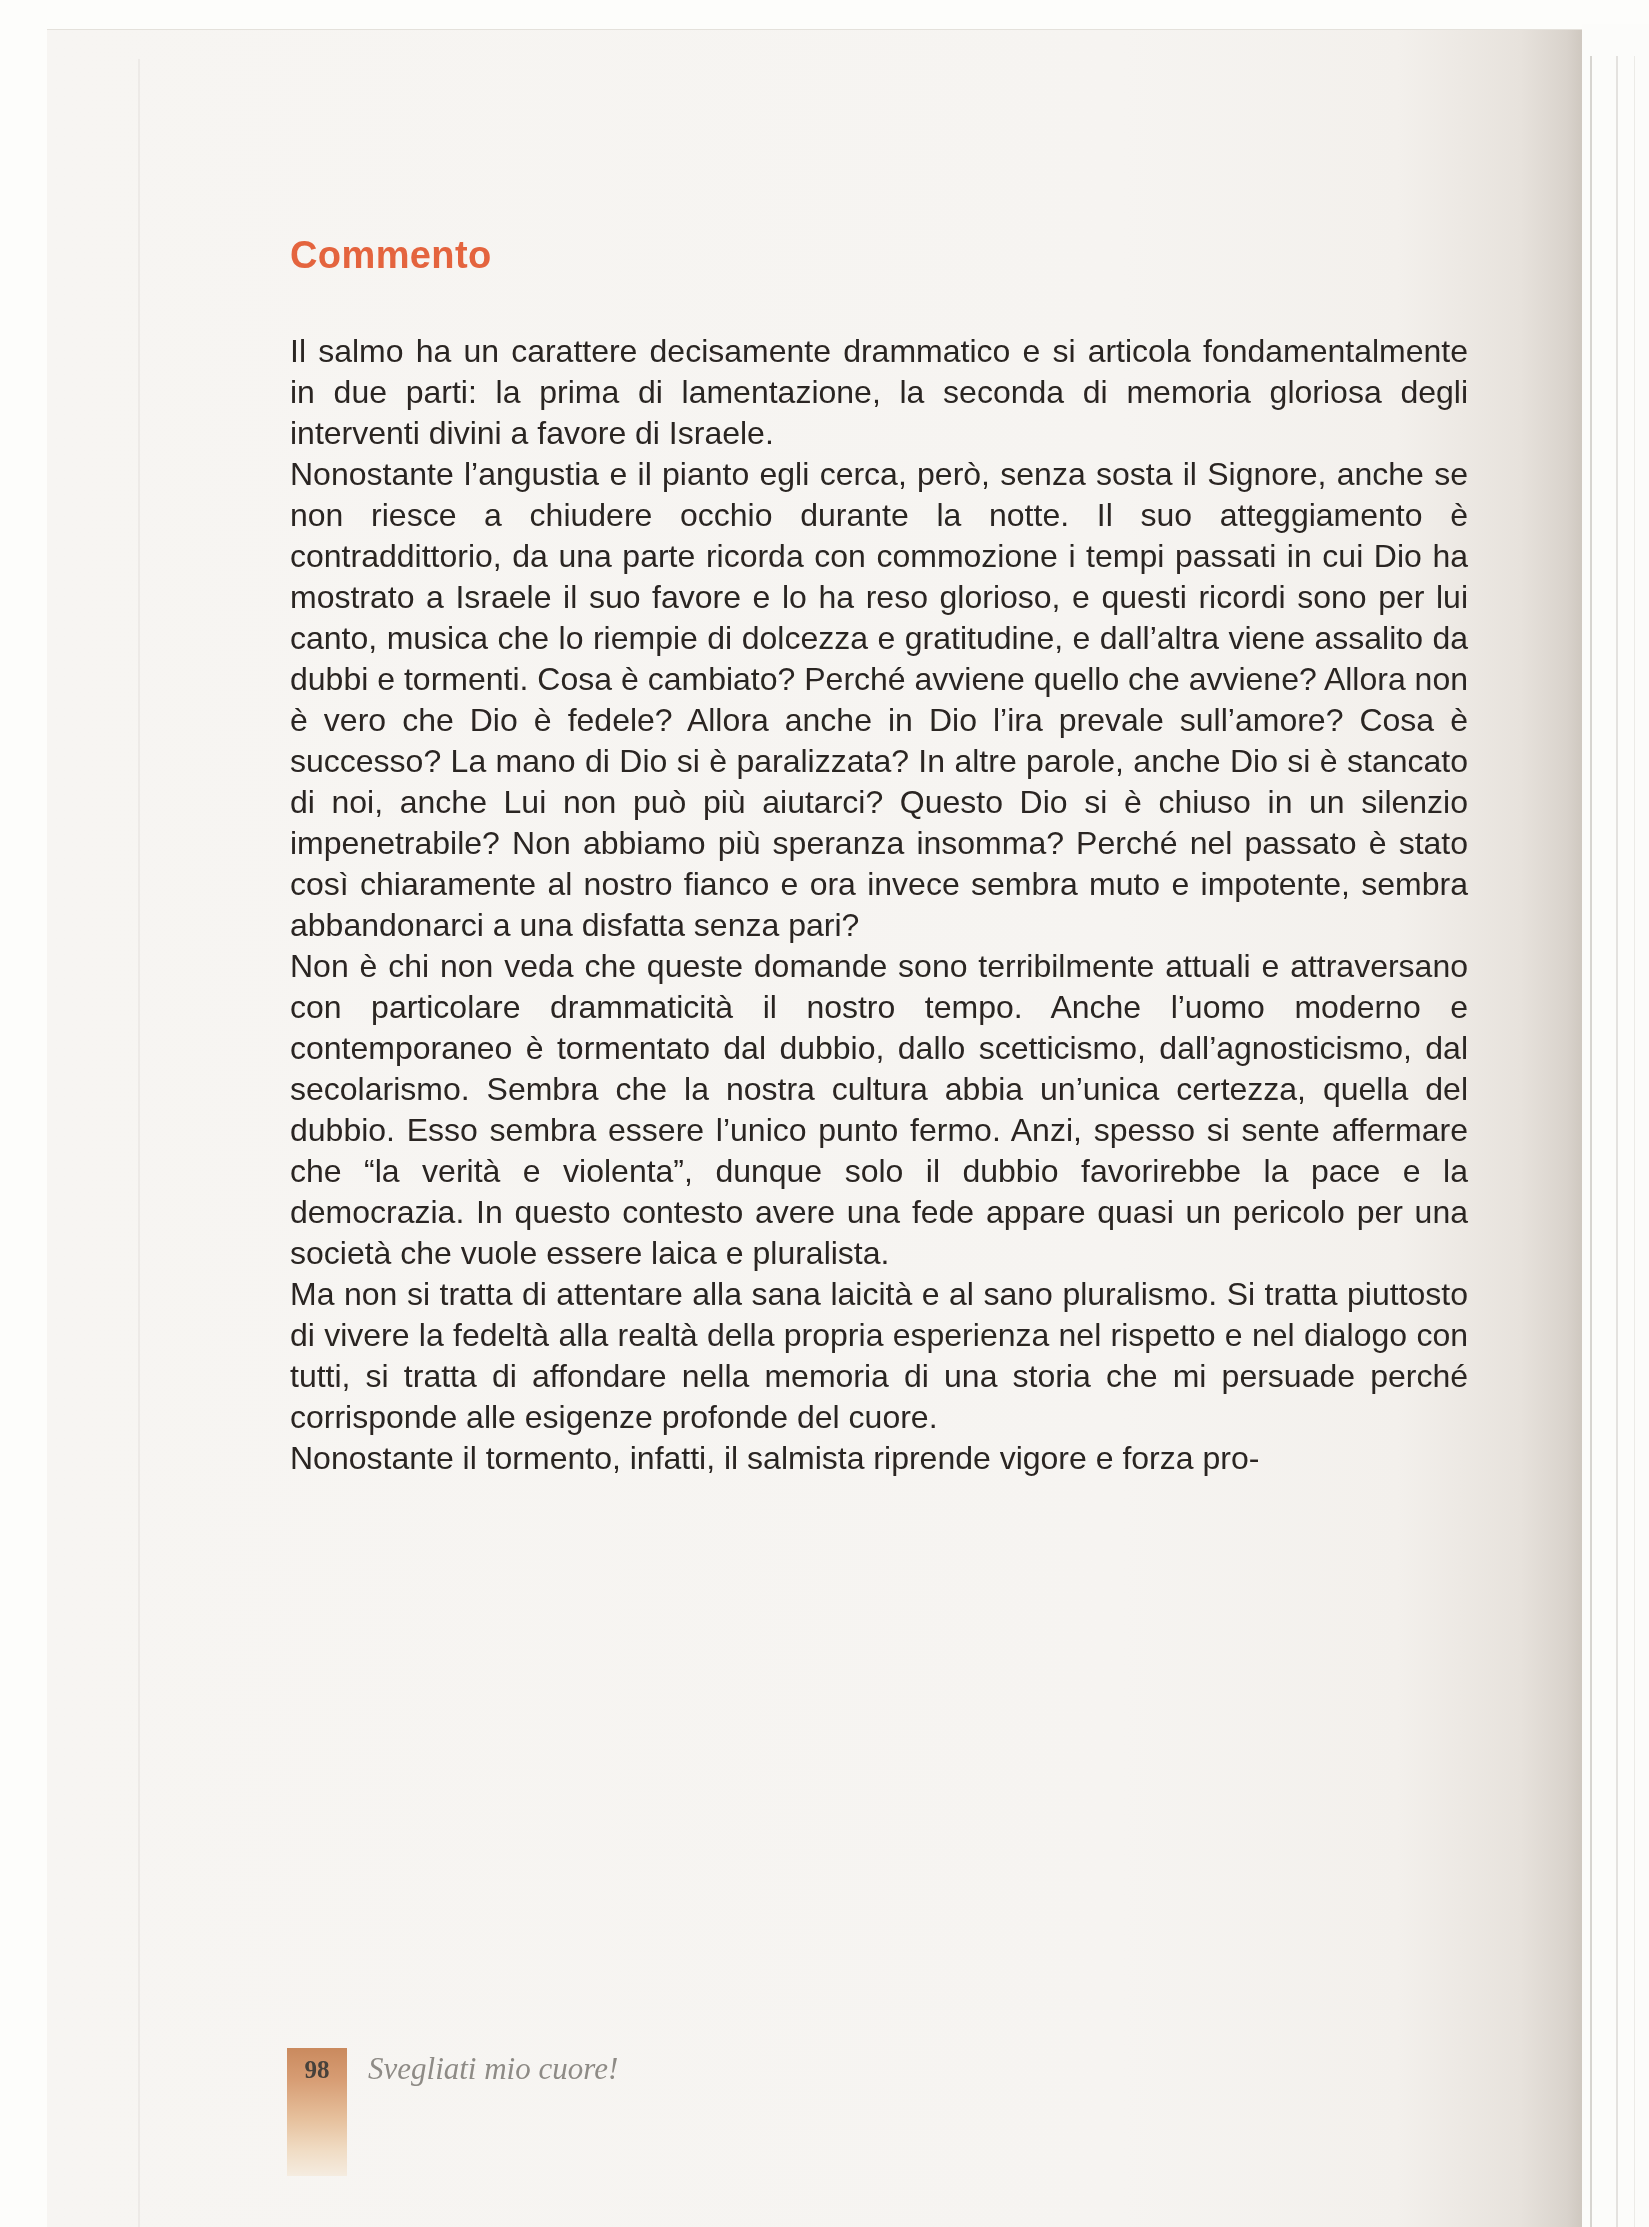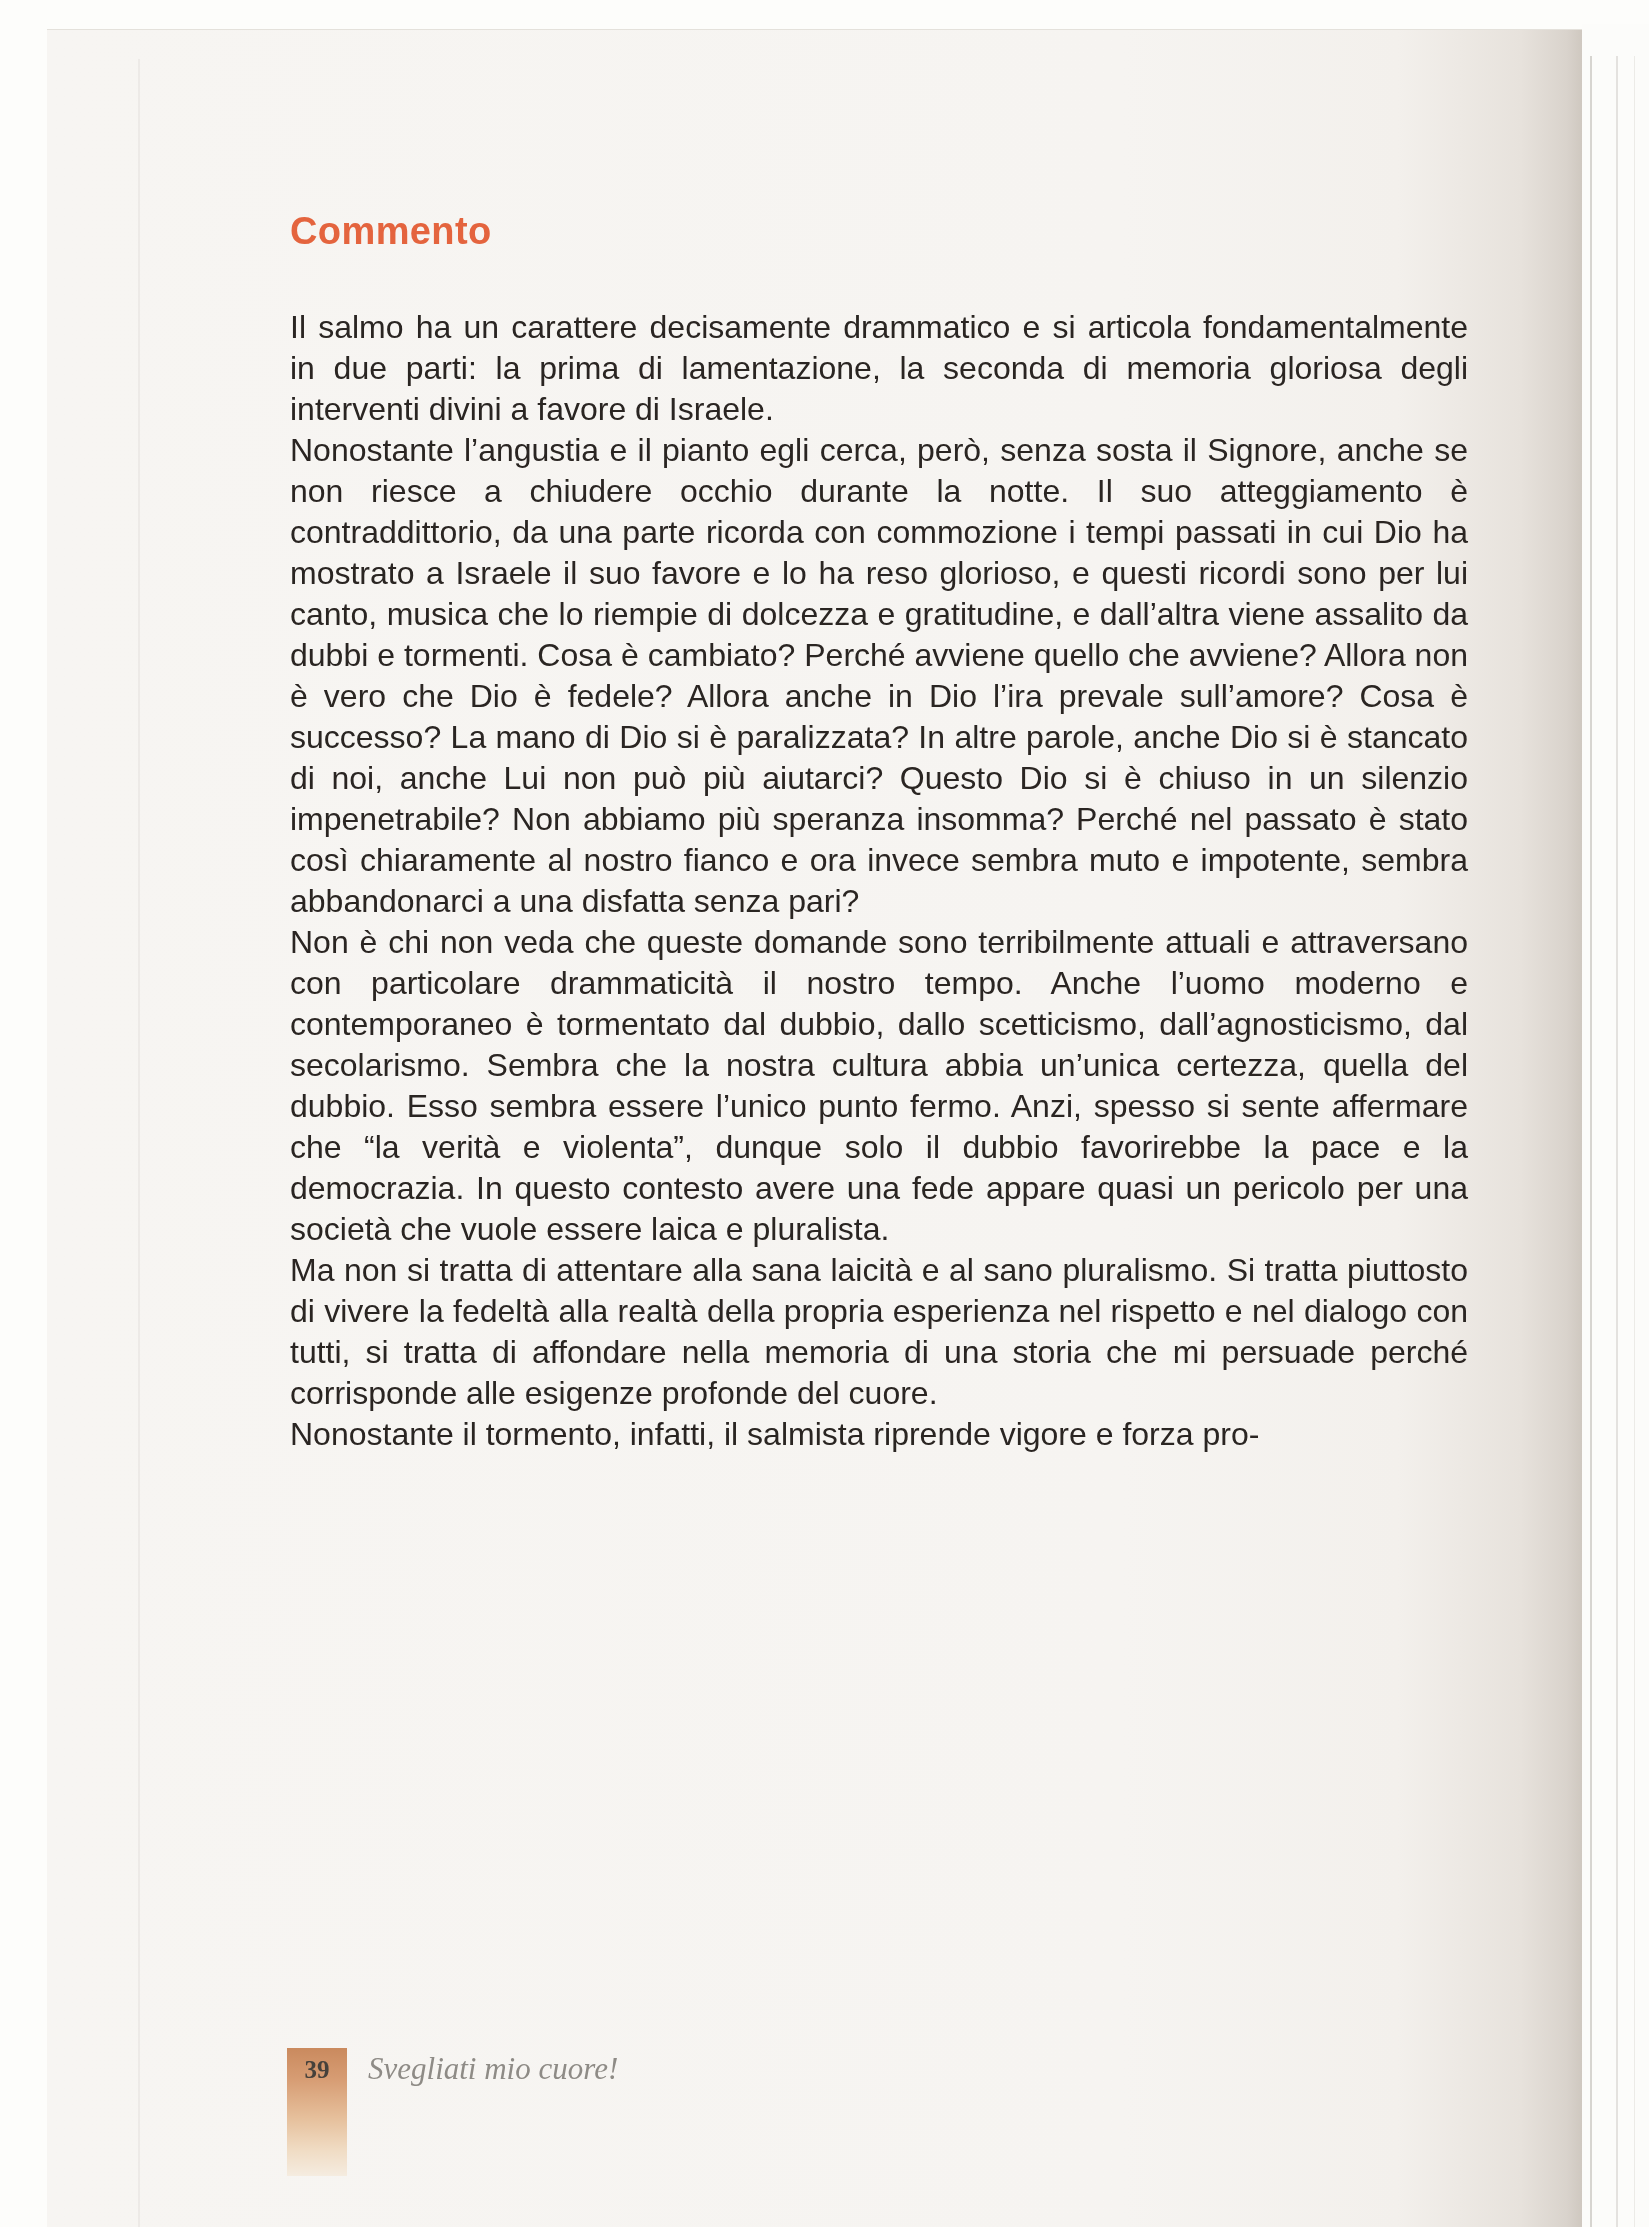--- a/index.html
+++ b/index.html
@@ -52,21 +52,21 @@
     left: 91px;
     top: 29px;
     bottom: 0;
     width: 1.6px;
     background: rgba(110, 102, 94, 0.07);
   }
 
   .content {
     position: absolute;
     left: 243px;
-    top: 180px;
+    top: 204px;
     width: 1178px;
   }
   h1.heading {
     margin: 0 0 54px 0;
     font-family: "Liberation Sans", sans-serif;
     font-weight: 700;
     font-size: 38px;
     color: #e4643e;
     letter-spacing: 0.4px;
   }
@@ -127,21 +127,21 @@
         <p>Il salmo ha un carattere decisamente drammatico e si articola fondamentalmente in due parti: la prima di lamentazione, la seconda di memoria gloriosa degli interventi divini a favore di Israele.</p>
         <p>Nonostante l’angustia e il pianto egli cerca, però, senza sosta il Signore, anche se non riesce a chiudere occhio durante la notte. Il suo atteggiamento è contraddittorio, da una parte ricorda con commozione i tempi passati in cui Dio ha mostrato a Israele il suo favore e lo ha reso glorioso, e questi ricordi sono per lui canto, musica che lo riempie di dolcezza e gratitudine, e dall’altra viene assalito da dubbi e tormenti. Cosa è cambiato? Perché avviene quello che avviene? Allora non è vero che Dio è fedele? Allora anche in Dio l’ira prevale sull’amore? Cosa è successo? La mano di Dio si è paralizzata? In altre parole, anche Dio si è stancato di noi, anche Lui non può più aiutarci? Questo Dio si è chiuso in un silenzio impenetrabile? Non abbiamo più speranza insomma? Perché nel passato è stato così chiaramente al nostro fianco e ora invece sembra muto e impotente, sembra abbandonarci a una disfatta senza pari?</p>
         <p>Non è chi non veda che queste domande sono terribilmente attuali e attraversano con particolare drammaticità il nostro tempo. Anche l’uomo moderno e contemporaneo è tormentato dal dubbio, dallo scetticismo, dall’agnosticismo, dal secolarismo. Sembra che la nostra cultura abbia un’unica certezza, quella del dubbio. Esso sembra essere l’unico punto fermo. Anzi, spesso si sente affermare che “la verità e violenta”, dunque solo il dubbio favorirebbe la pace e la democrazia. In questo contesto avere una fede appare quasi un pericolo per una società che vuole essere laica e pluralista.</p>
         <p>Ma non si tratta di attentare alla sana laicità e al sano pluralismo. Si tratta piuttosto di vivere la fedeltà alla realtà della propria esperienza nel rispetto e nel dialogo con tutti, si tratta di affondare nella memoria di una storia che mi persuade perché corrisponde alle esigenze profonde del cuore.</p>
         <p>Nonostante il tormento, infatti, il salmista riprende vigore e forza pro-</p>
       </div>
     </div>
 
     <div class="footer">
       <div class="page-number-strip">
-        <span class="page-number">39</span>
+        <span class="page-number">98</span>
       </div>
       <div class="running-title">Svegliati mio cuore!</div>
     </div>
   </div>
 
   <div class="page-stack">
     <div class="edge-line e1"></div>
     <div class="edge-line e2"></div>
     <div class="edge-line e3"></div>
   </div>

